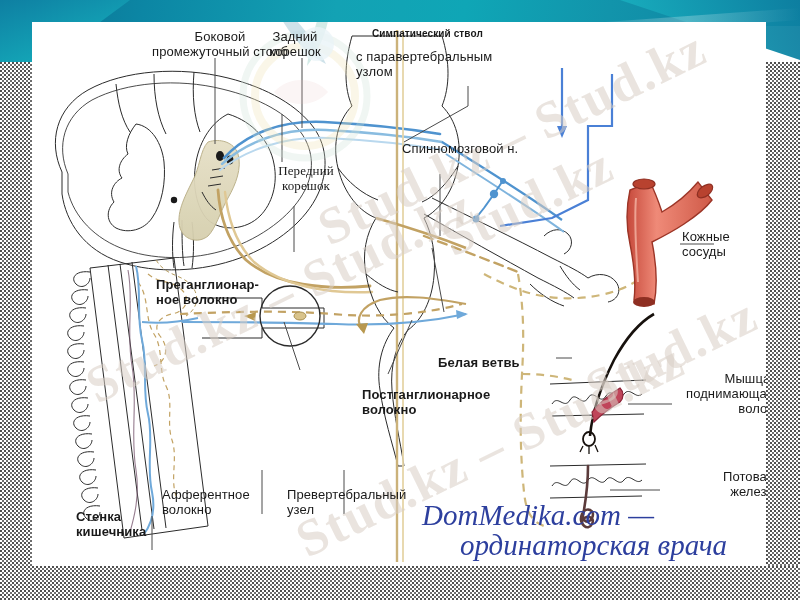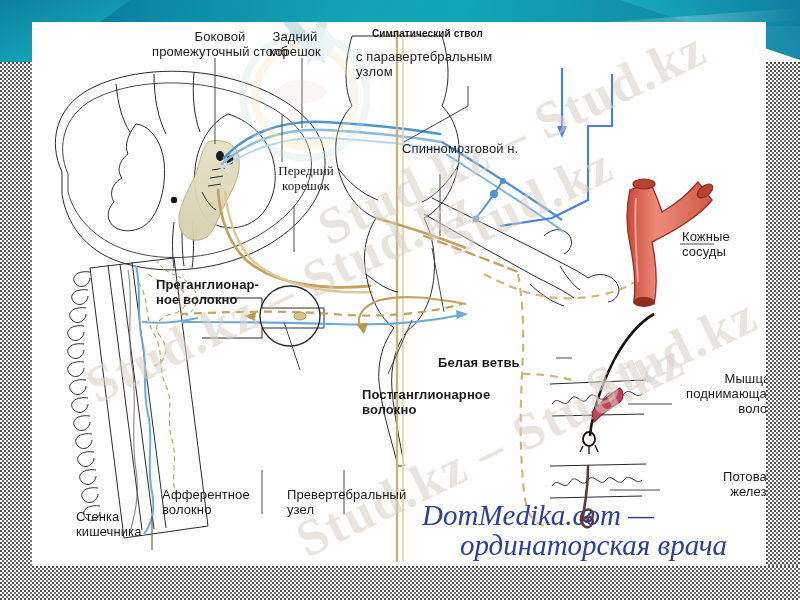--- a/index.html
+++ b/index.html
@@ -377,21 +377,21 @@
     <div class="lbl bold" style="left:330px;top:366px;width:210px;">Постганглионарное
 волокно</div>
 
     <div class="lbl r" style="left:610px;top:350px;width:132px;">Мышца,
 поднимающая
 волос</div>
 
     <div class="lbl r" style="left:610px;top:448px;width:132px;">Потовая
 железа</div>
 
-    <div class="lbl" style="left:44px;top:488px;width:110px;">Стенка
+    <div class="lbl" style="left:44px;top:488px;width:110px;font-weight:bold;">Стенка
 кишечника</div>
 
     <div class="lbl" style="left:130px;top:466px;width:130px;">Афферентное
 волокно</div>
 
     <div class="lbl" style="left:255px;top:466px;width:160px;">Превертебральный
 узел</div>
 
     <div class="brandline">
       <span>DomMedika.com —</span>

